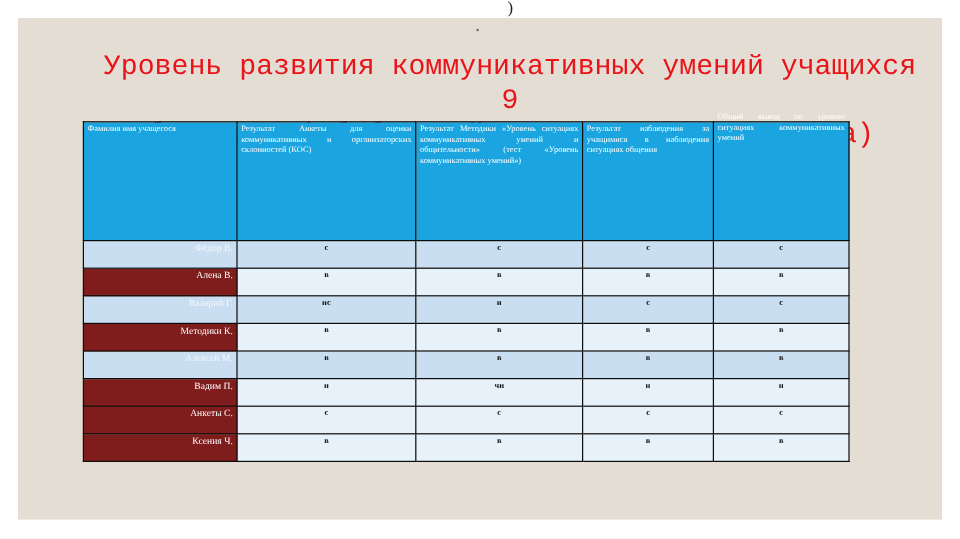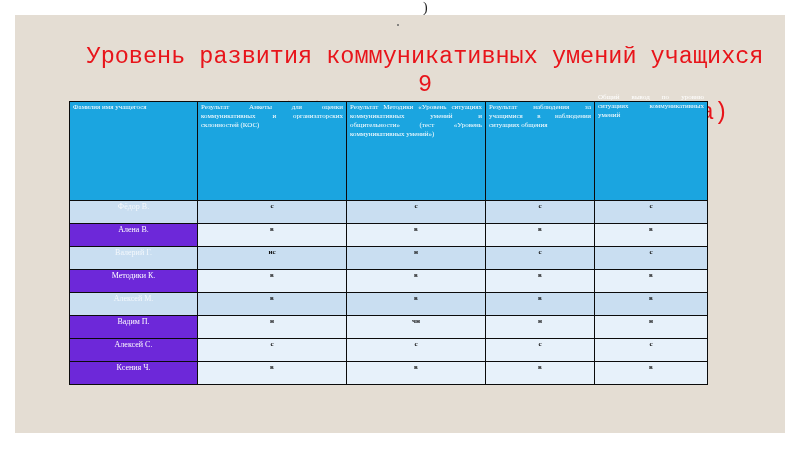--- a/index.html
+++ b/index.html
@@ -24,25 +24,25 @@
     font-family: "Liberation Serif", serif;
   }
   table.data td, table.data th {
     border:1.5px solid #0b0b0b; padding:1px 3px; vertical-align:top;
     font-size:7px; line-height:9px; font-weight:normal;
   }
   table.data th {
     background:#1ba5e0; color:#ffffff; text-align:justify; height:96px;
   }
   table.data td { height:20px; text-align:center; color:#111; font-weight:bold; font-size:7px; }
-  table.data td.name { text-align:center; color:#ffffff; font-weight:normal; font-size:8px; }
+  table.data td.name { text-align:right; color:#ffffff; font-weight:normal; font-size:8px; }
   tr.odd td { background:#c9def1; }
   tr.even td { background:#e7f1fa; }
   tr.odd td.name { background:#c9def1; color:#f4f8fc; }
-  tr.even td.name { background:#6d28d9; color:#ffffff; }
+  tr.even td.name { background:#7f1d1d; color:#ffffff; }
   th.last { vertical-align:middle; padding-top:0; }
   th.last span { display:block; margin-top:-10px; }
 </style>
 </head>
 <body>
 
 <div class="top-mark">)</div>
 
 <div class="slide">
   <div class="dot"></div>
@@ -107,21 +107,21 @@
         <td>в</td>
       </tr>
       <tr class="even">
         <td class="name">Вадим П.</td>
         <td>н</td>
         <td>чн</td>
         <td>н</td>
         <td>н</td>
       </tr>
       <tr class="even">
-        <td class="name">Алексей С.</td>
+        <td class="name">Анкеты С.</td>
         <td>с</td>
         <td>с</td>
         <td>с</td>
         <td>с</td>
       </tr>
       <tr class="even">
         <td class="name">Ксения Ч.</td>
         <td>в</td>
         <td>в</td>
         <td>в</td>

